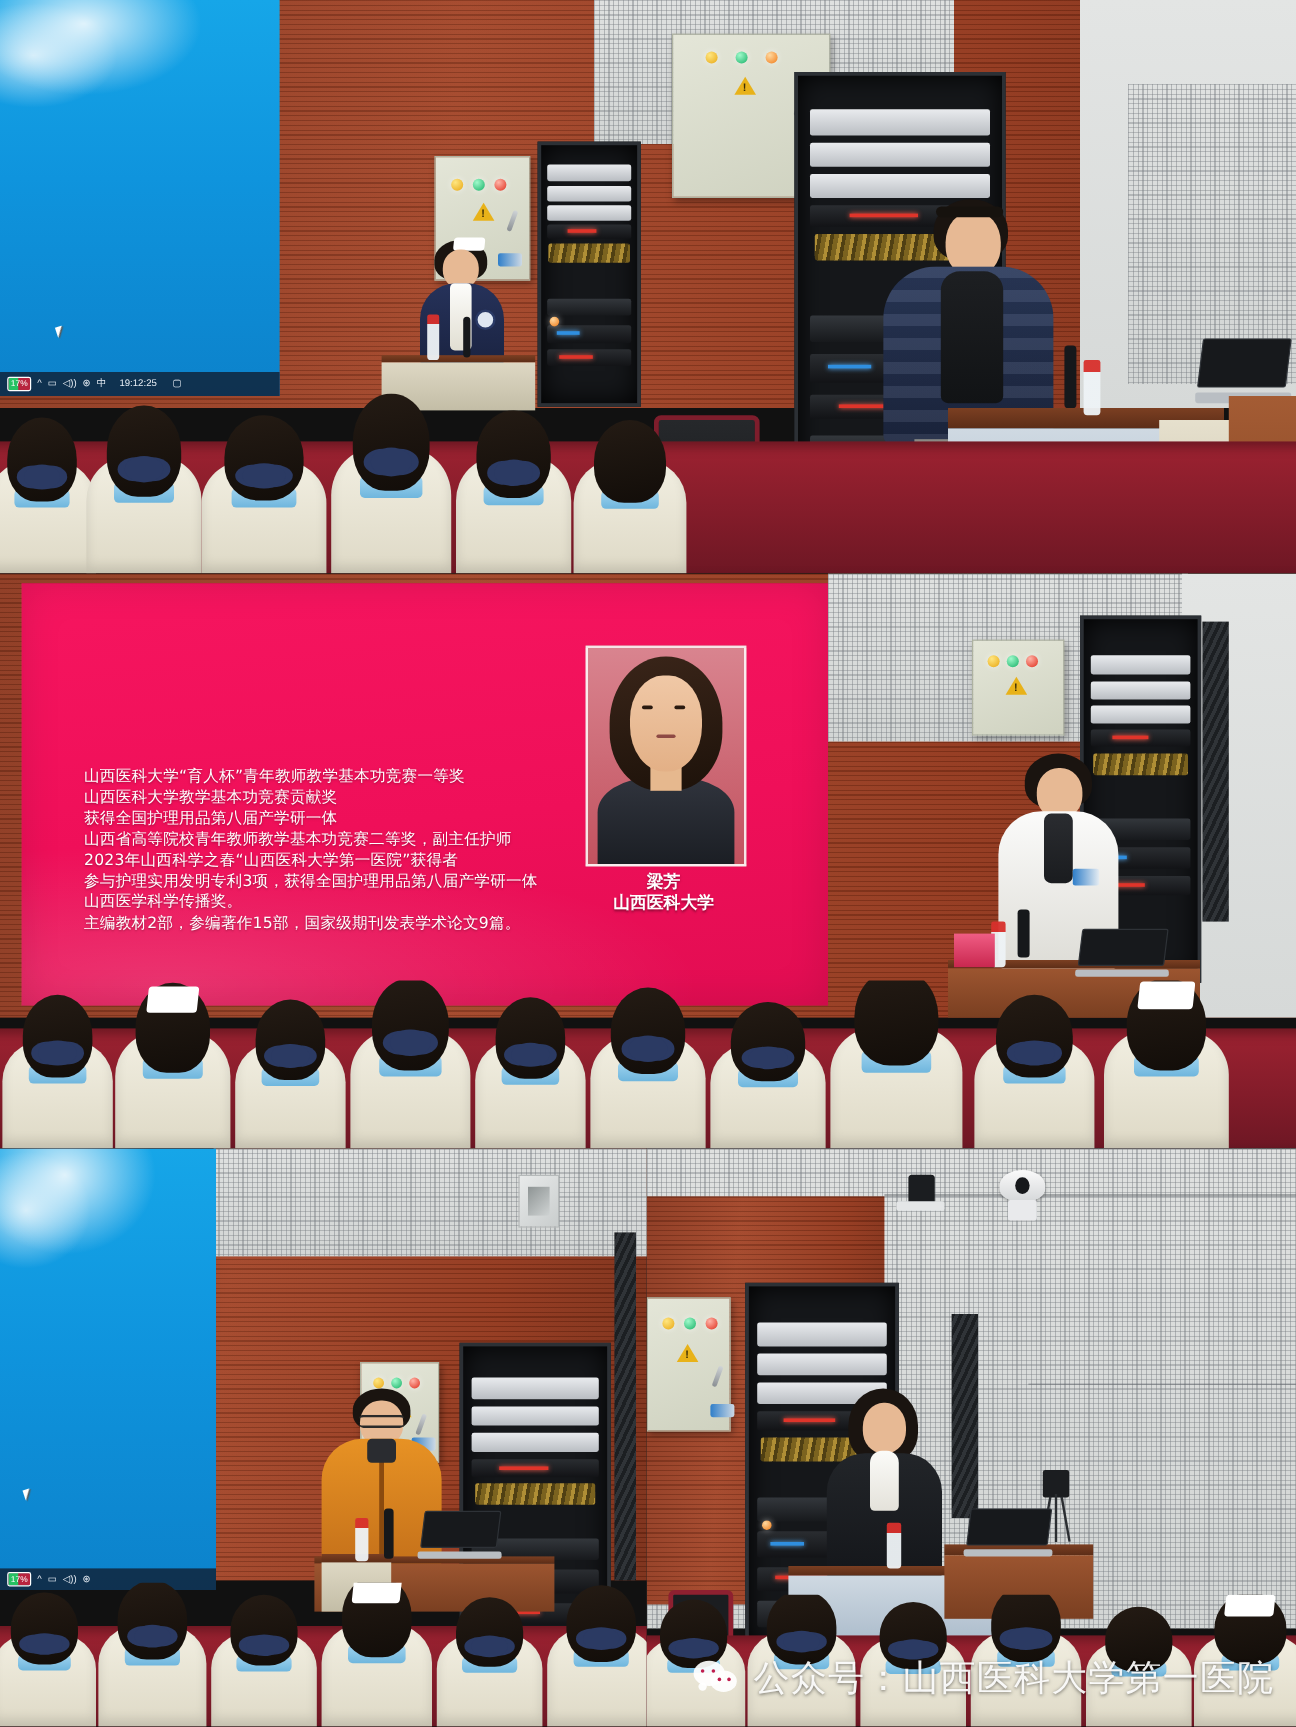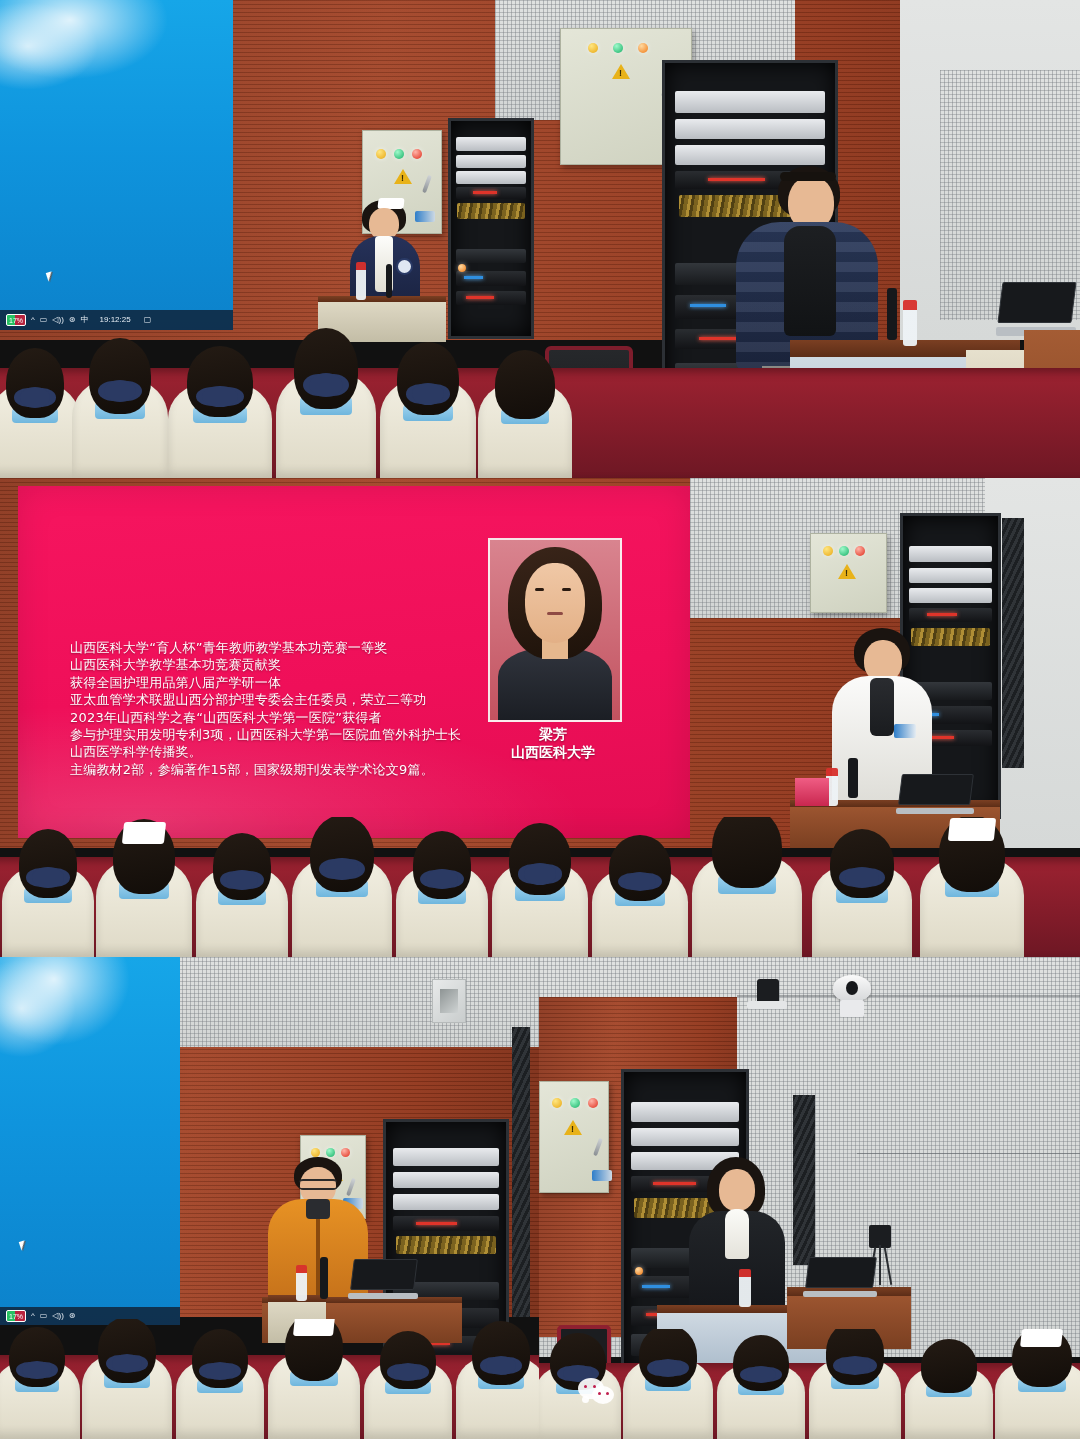--- a/index.html
+++ b/index.html
@@ -308,23 +308,23 @@
     <div class="wall-acoustic" style="position:absolute;left:690px;top:0;width:300px;height:140px;"></div>
     <div class="wall-plain" style="position:absolute;left:985px;top:0;width:95px;height:370px;"></div>
 
     <div class="slide" style="left:18px;top:8px;width:672px;height:352px;">
 
 
       <div class="slide-lines blk2" style="left:52px;top:153px;">
         <div>山西医科大学“育人杯”青年教师教学基本功竞赛一等奖</div>
         <div>山西医科大学教学基本功竞赛贡献奖</div>
         <div>获得全国护理用品第八届产学研一体</div>
-        <div>亚太血管学术联盟山西分部护理专委会主任委员，荣立二等功</div>
+        <div>山西省高等院校青年教师教学基本功竞赛二等奖，副主任护师</div>
         <div>2023年山西科学之春“山西医科大学第一医院”获得者</div>
-        <div>参与护理实用发明专利3项，山西医科大学第一医院血管外科护士长</div>
+        <div>参与护理实用发明专利3项，获得全国护理用品第八届产学研一体</div>
         <div>山西医学科学传播奖。</div>
         <div>主编教材2部，参编著作15部，国家级期刊发表学术论文9篇。</div>
       </div>
 
       <div class="portrait" style="left:470px;top:52px;width:130px;height:180px;">
         <div class="pf-torso"></div>
         <div class="pf-hair"></div>
         <div class="pf-neck"></div>
         <div class="pf-face"></div>
         <div class="pf-eye" style="left:45px;top:48px;"></div>
@@ -669,15 +669,16 @@
 
   <div class="wm" style="left:578px;top:1378px;">
     <span class="wx">
       <span class="b1"></span>
         <span class="b2"></span>
       <span class="dot" style="left:6px;top:7px;"></span>
       <span class="dot" style="left:15px;top:7px;"></span>
       <span class="dot" style="left:20px;top:14px;"></span>
       <span class="dot" style="left:28px;top:14px;"></span>
     </span>
+    <span>公众号：山西医科大学第一医院</span>
   </div>
 
 </div>
 
 </body></html>

